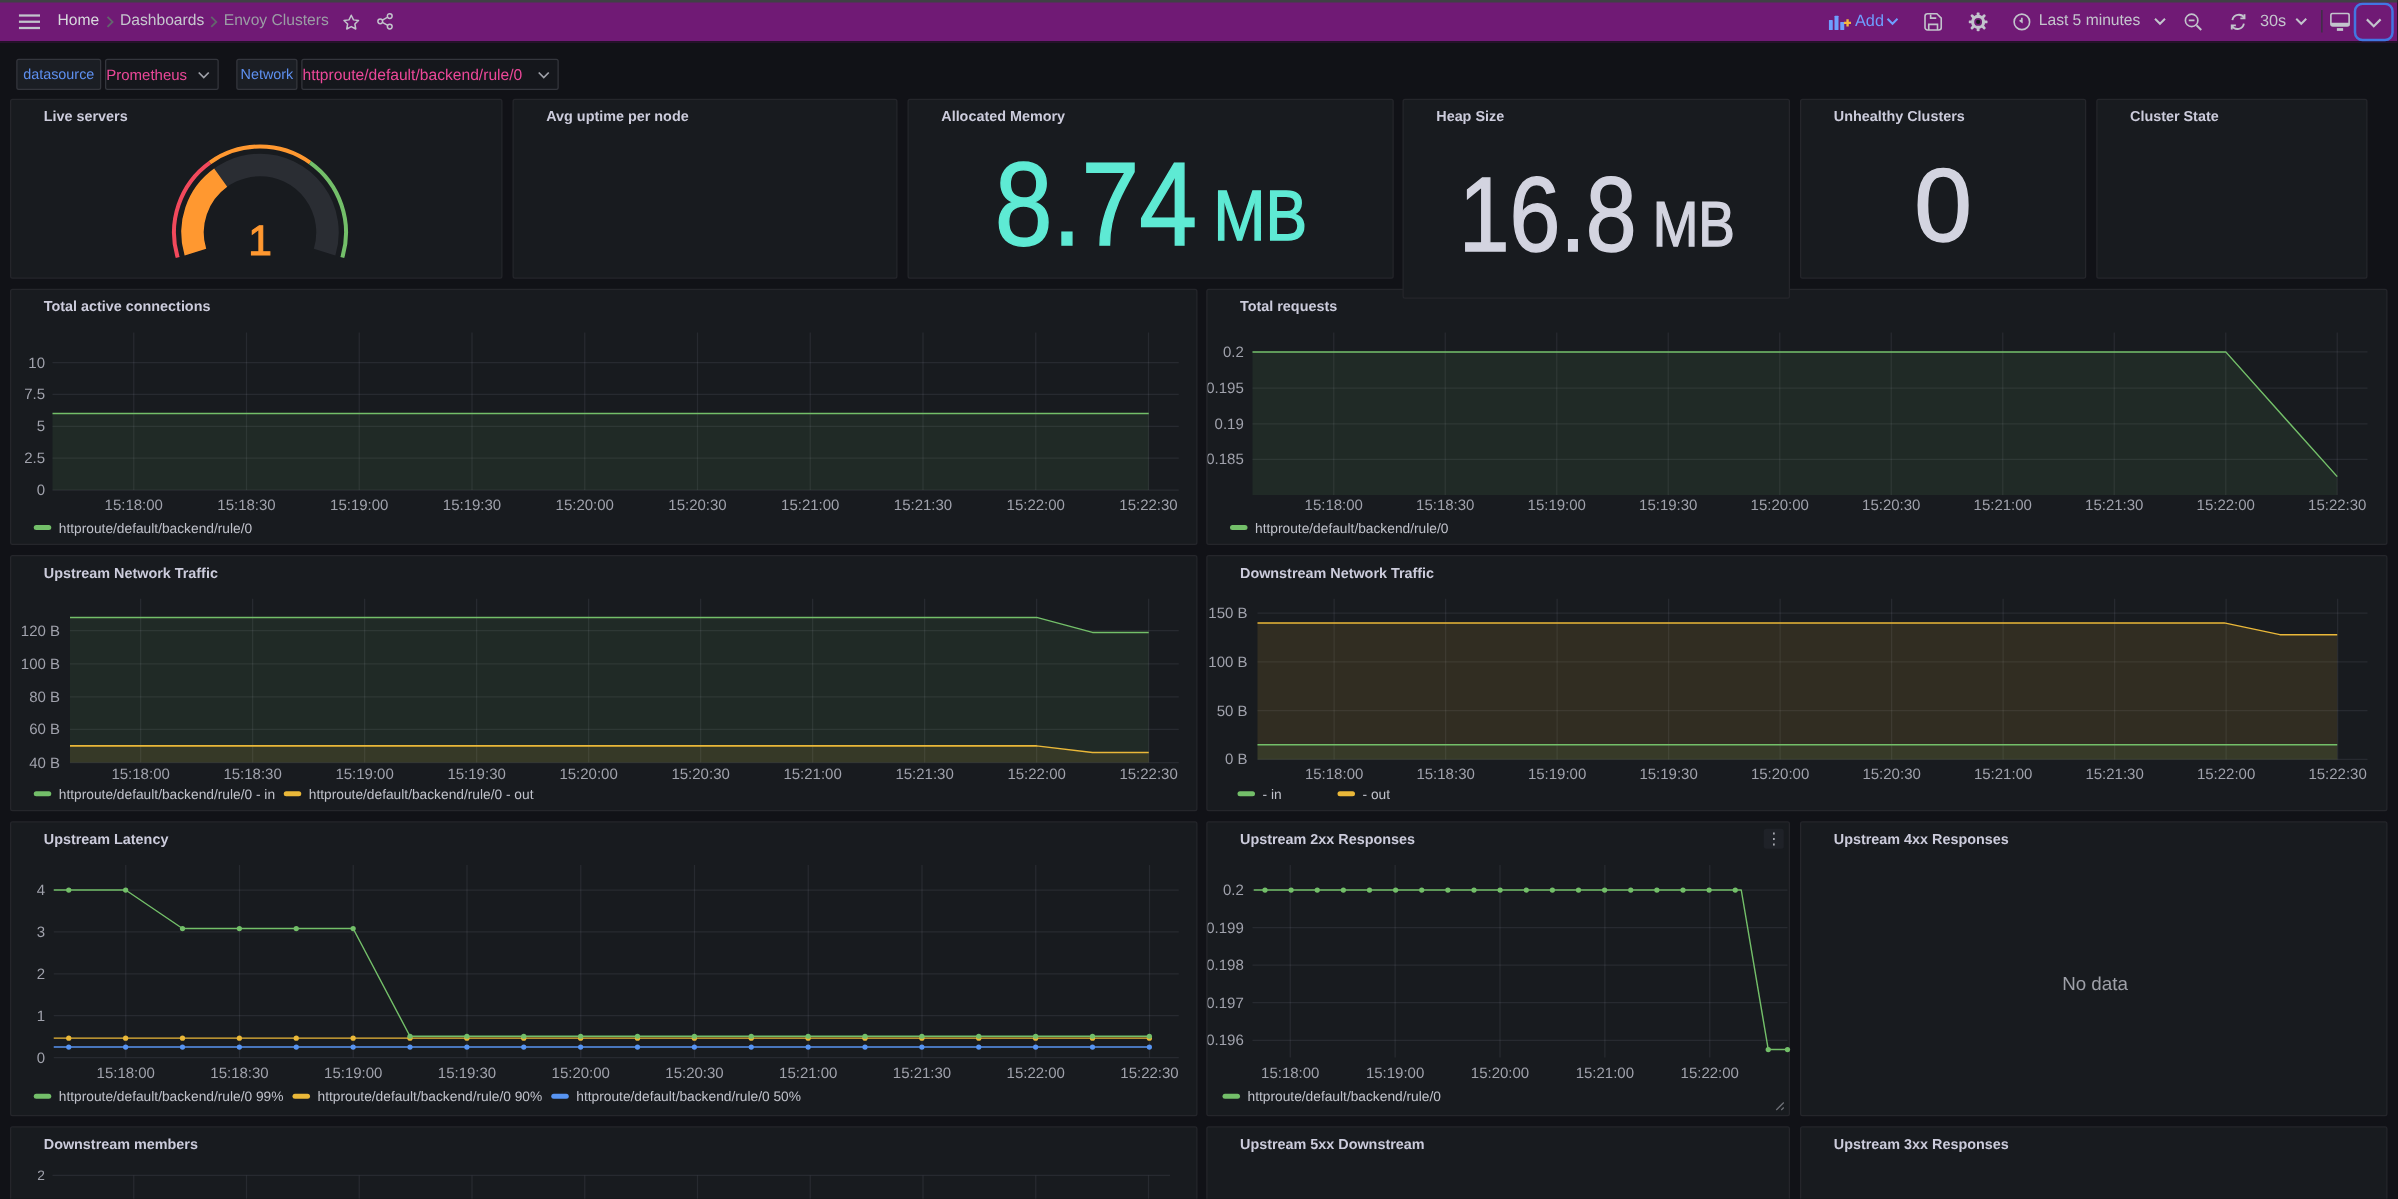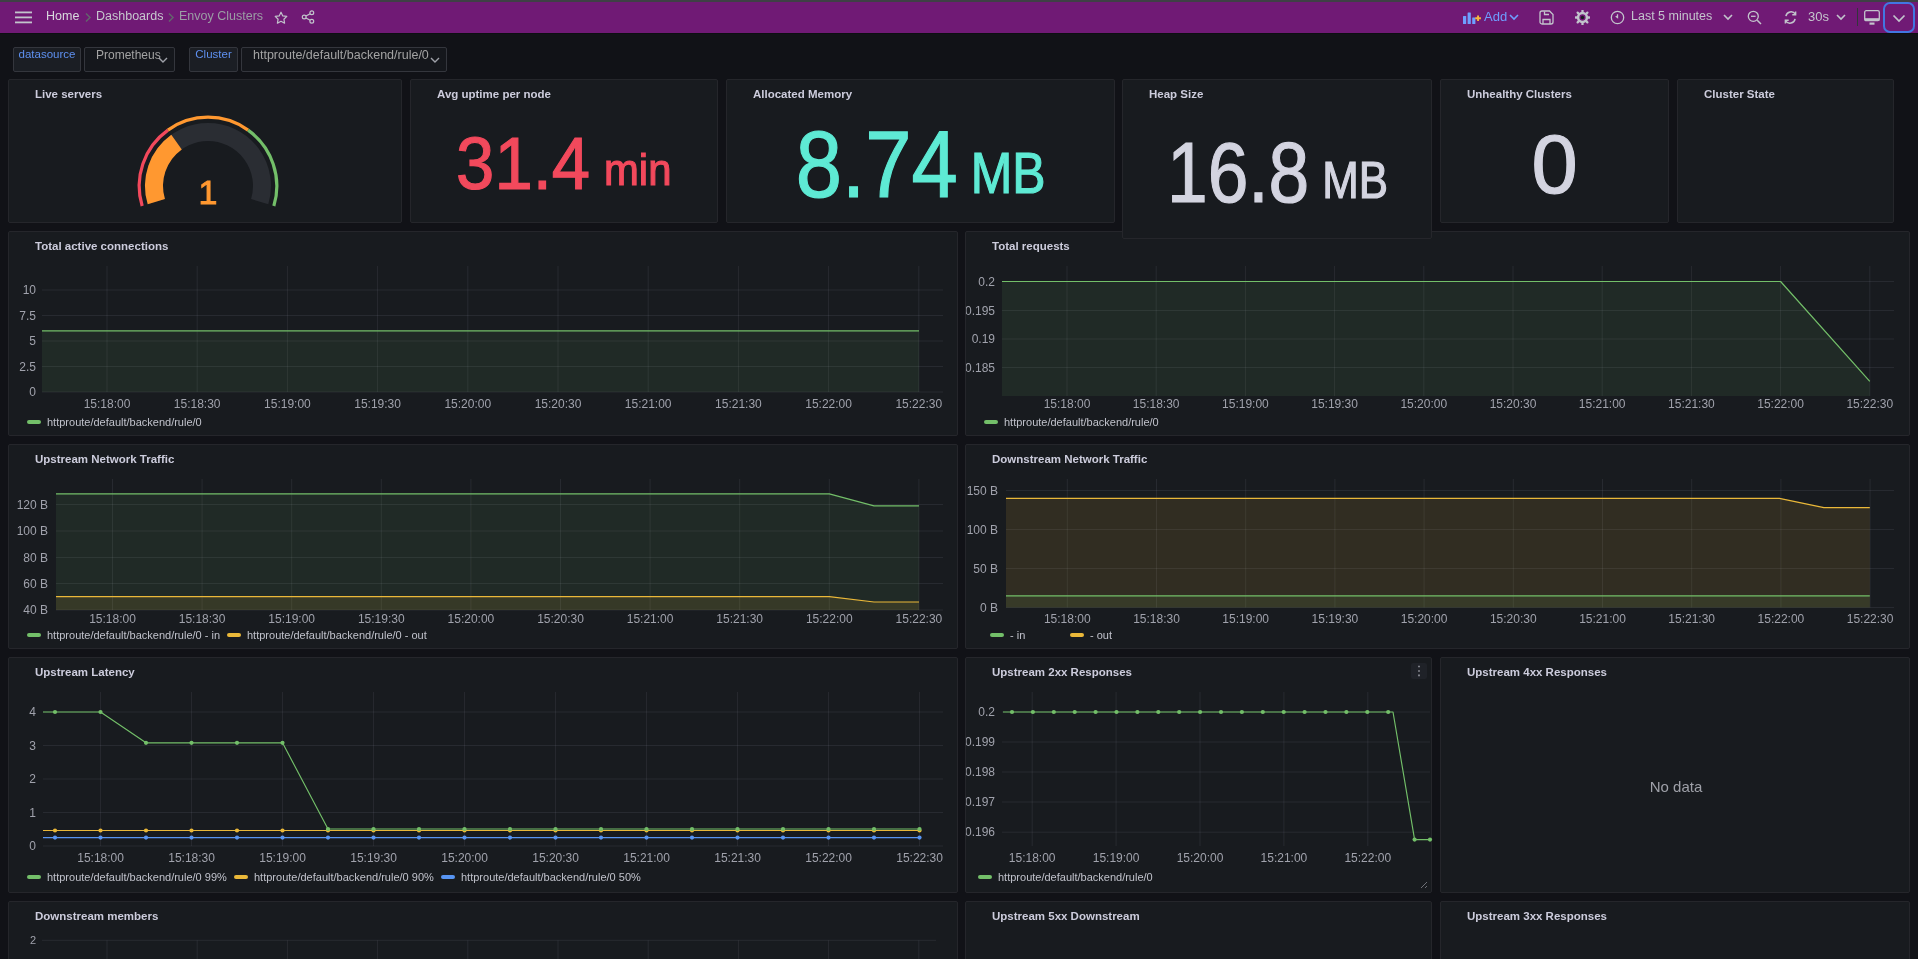--- a/index.html
+++ b/index.html
@@ -2,23 +2,23 @@
 <html><head><meta charset="utf-8"><style>
 * { margin:0; padding:0; box-sizing:border-box; }
 html,body { width:1918px; height:959px; background:#111217; overflow:hidden;
   font-family:"Liberation Sans", sans-serif; position:relative; }
 .panel { position:absolute; background:#181B1F; border:1px solid #25262B; border-radius:2px; }
 .ptitle { position:absolute; left:12px; top:8px; font-size:11.5px; font-weight:700; color:#CCCCDC; letter-spacing:0;padding-left:14px; }
 .statval { position:absolute; left:0; right:0; top:40px; bottom:14px; display:flex; align-items:center; justify-content:center; font-weight:400; line-height:1; }
 .statwrap { display:flex; align-items:baseline; -webkit-text-stroke:1.2px; }
 .navtxt { position:absolute; top:0; height:34px; line-height:33px; font-size:12.5px; }
 .vlabel, .vval { position:absolute; top:47px; height:25px; border:1px solid #34363D; border-radius:2px;
-  display:flex; align-items:flex-start; justify-content:center; }
+  display:flex; align-items:center; justify-content:center; }
 .vlabel { background:#1B1E24; color:#5E90F0; font-weight:500; font-size:11.5px; }
-.vval { background:#15171C; color:#a3a3a3; justify-content:flex-start; padding-left:11px; font-size:12.5px; }
+.vval { background:#15171C; color:#ec4899; justify-content:flex-start; padding-left:0; font-size:12.5px; }
 .kebab { position:absolute; right:4px; top:5px; color:#A8AAB2; font-size:13px; width:16px; height:16px; text-align:center; line-height:16px; background:#1F2228; border-radius:2px; }
 </style></head><body>
 <div style="position:absolute;left:0;top:0;width:1918px;height:2px;background:#3F4045;z-index:5"></div>
 <div style="position:absolute;left:0;top:0;width:1918px;height:34px;background:#701a75;border-bottom:1px solid #0D0E12">
     <svg style="position:absolute;left:15px;top:11px" width="17" height="13" viewBox="0 0 17 13">
       <rect x="0" y="0.5" width="17" height="1.8" fill="#C2C4CC"></rect>
       <rect x="0" y="5.5" width="17" height="1.8" fill="#C2C4CC"></rect>
       <rect x="0" y="10.5" width="17" height="1.8" fill="#C2C4CC"></rect>
     </svg>
     <div class="navtxt" style="left:46px;color:#D8D9DD;font-weight:500">Home</div>
@@ -103,21 +103,21 @@
 <div class="vlabel" style="left:13px;width:68px">
     <span>datasource</span>
   </div>
 <div class="vval" style="left:84px;width:91px">
     <span style="font-size:12px">Prometheus</span>
     <svg width="10" height="7" viewBox="0 0 10 7" style="position:absolute;right:6px;top:9px">
       <path d="M1 1 L5 5 L9 1" stroke="#9FA1A9" stroke-width="1.4" fill="none"></path>
     </svg>
   </div>
 <div class="vlabel" style="left:189px;width:49px">
-    <span>Cluster</span>
+    <span>Network</span>
   </div>
 <div class="vval" style="left:241px;width:206px">
     <span>httproute/default/backend/rule/0</span>
     <svg width="10" height="7" viewBox="0 0 10 7" style="position:absolute;right:6px;top:9px">
       <path d="M1 1 L5 5 L9 1" stroke="#9FA1A9" stroke-width="1.4" fill="none"></path>
     </svg>
   </div>
 <div class="panel" style="left:8px;top:231px;width:950px;height:205px">
     <div class="ptitle">Total active connections</div>
     <svg width="950" height="205" style="position:absolute;left:0;top:0">
@@ -457,23 +457,20 @@
     </svg>
   </div>
 <div class="panel" style="left:965px;top:901px;width:467px;height:120px">
     <div class="ptitle">Upstream 5xx Downstream</div>
   </div>
 <div class="panel" style="left:1440px;top:901px;width:470px;height:120px">
     <div class="ptitle">Upstream 3xx Responses</div>
   </div>
 <div class="panel" style="left:410px;top:79px;width:308px;height:144px">
     <div class="ptitle">Avg uptime per node</div>
-    <div class="statval" style="color:#F2495C">
-      <div class="statwrap" style="transform:scaleX(0.93);font-size:74px">31.4<span style="font-size:45px;margin-left:15px;position:relative;top:-4px">min</span></div>
-    </div>
   </div>
 <div class="panel" style="left:726px;top:79px;width:389px;height:144px">
     <div class="ptitle">Allocated Memory</div>
     <div class="statval" style="color:#5eead4">
       <div class="statwrap" style="transform:scaleX(0.875);font-size:95px">8.74<span style="font-size:57px;margin-left:15px;position:relative;top:-4px">MB</span></div>
     </div>
   </div>
 <div class="panel" style="left:1122px;top:79px;width:310px;height:160px">
     <div class="ptitle">Heap Size</div>
     <div class="statval" style="color:#D3D4E0">

